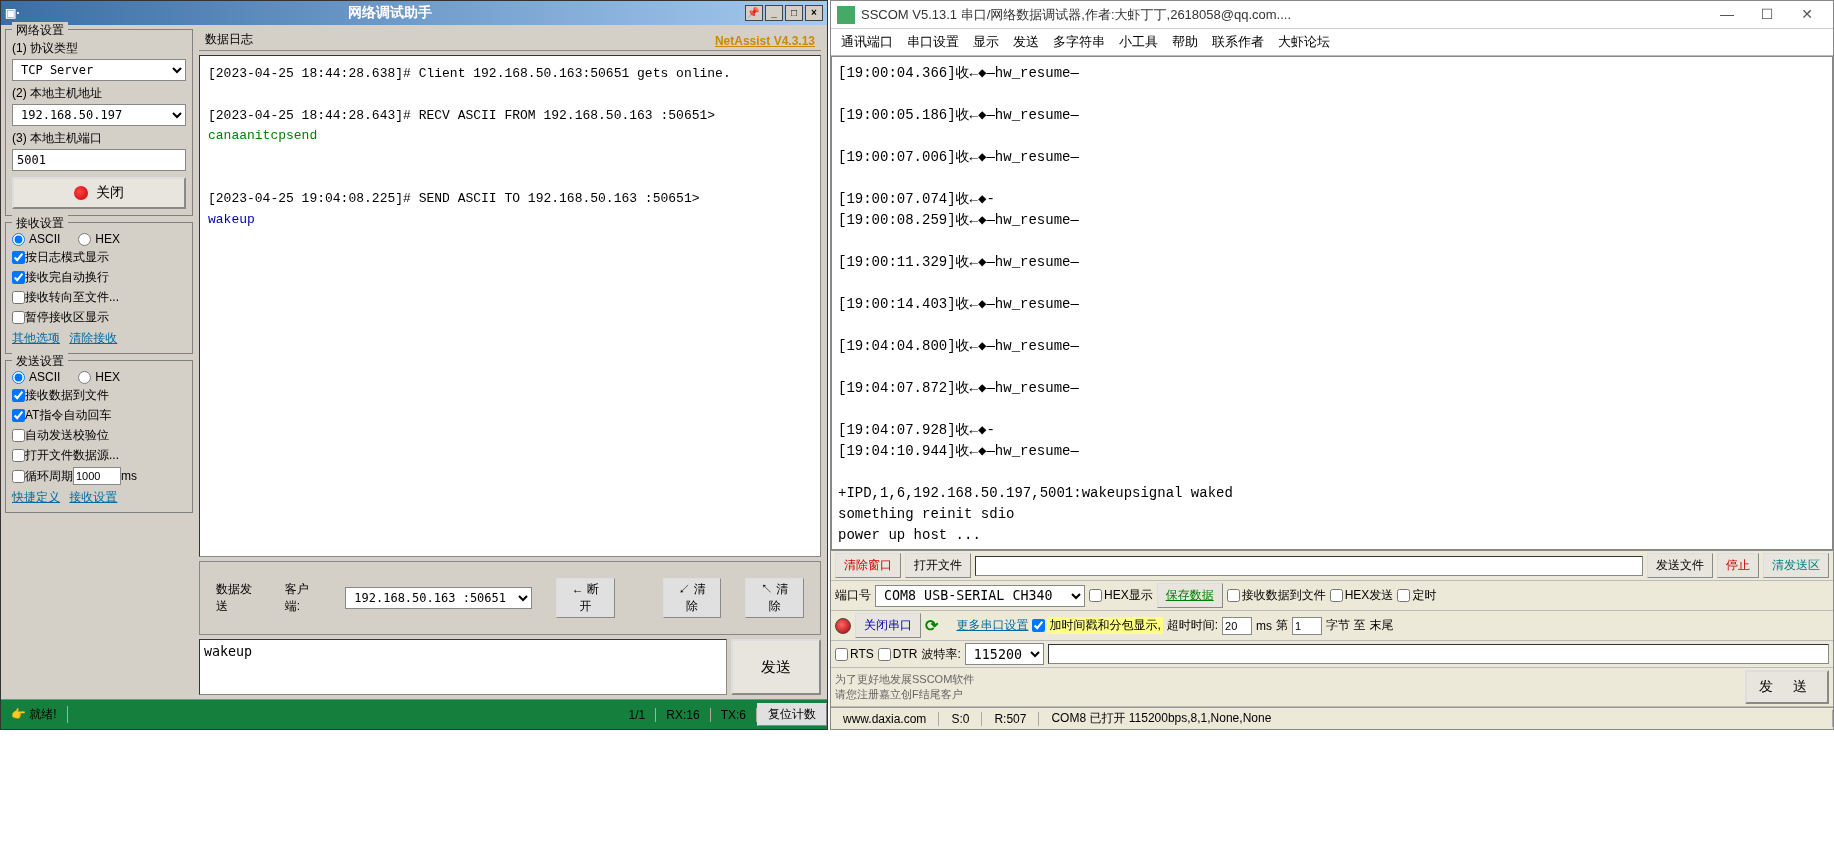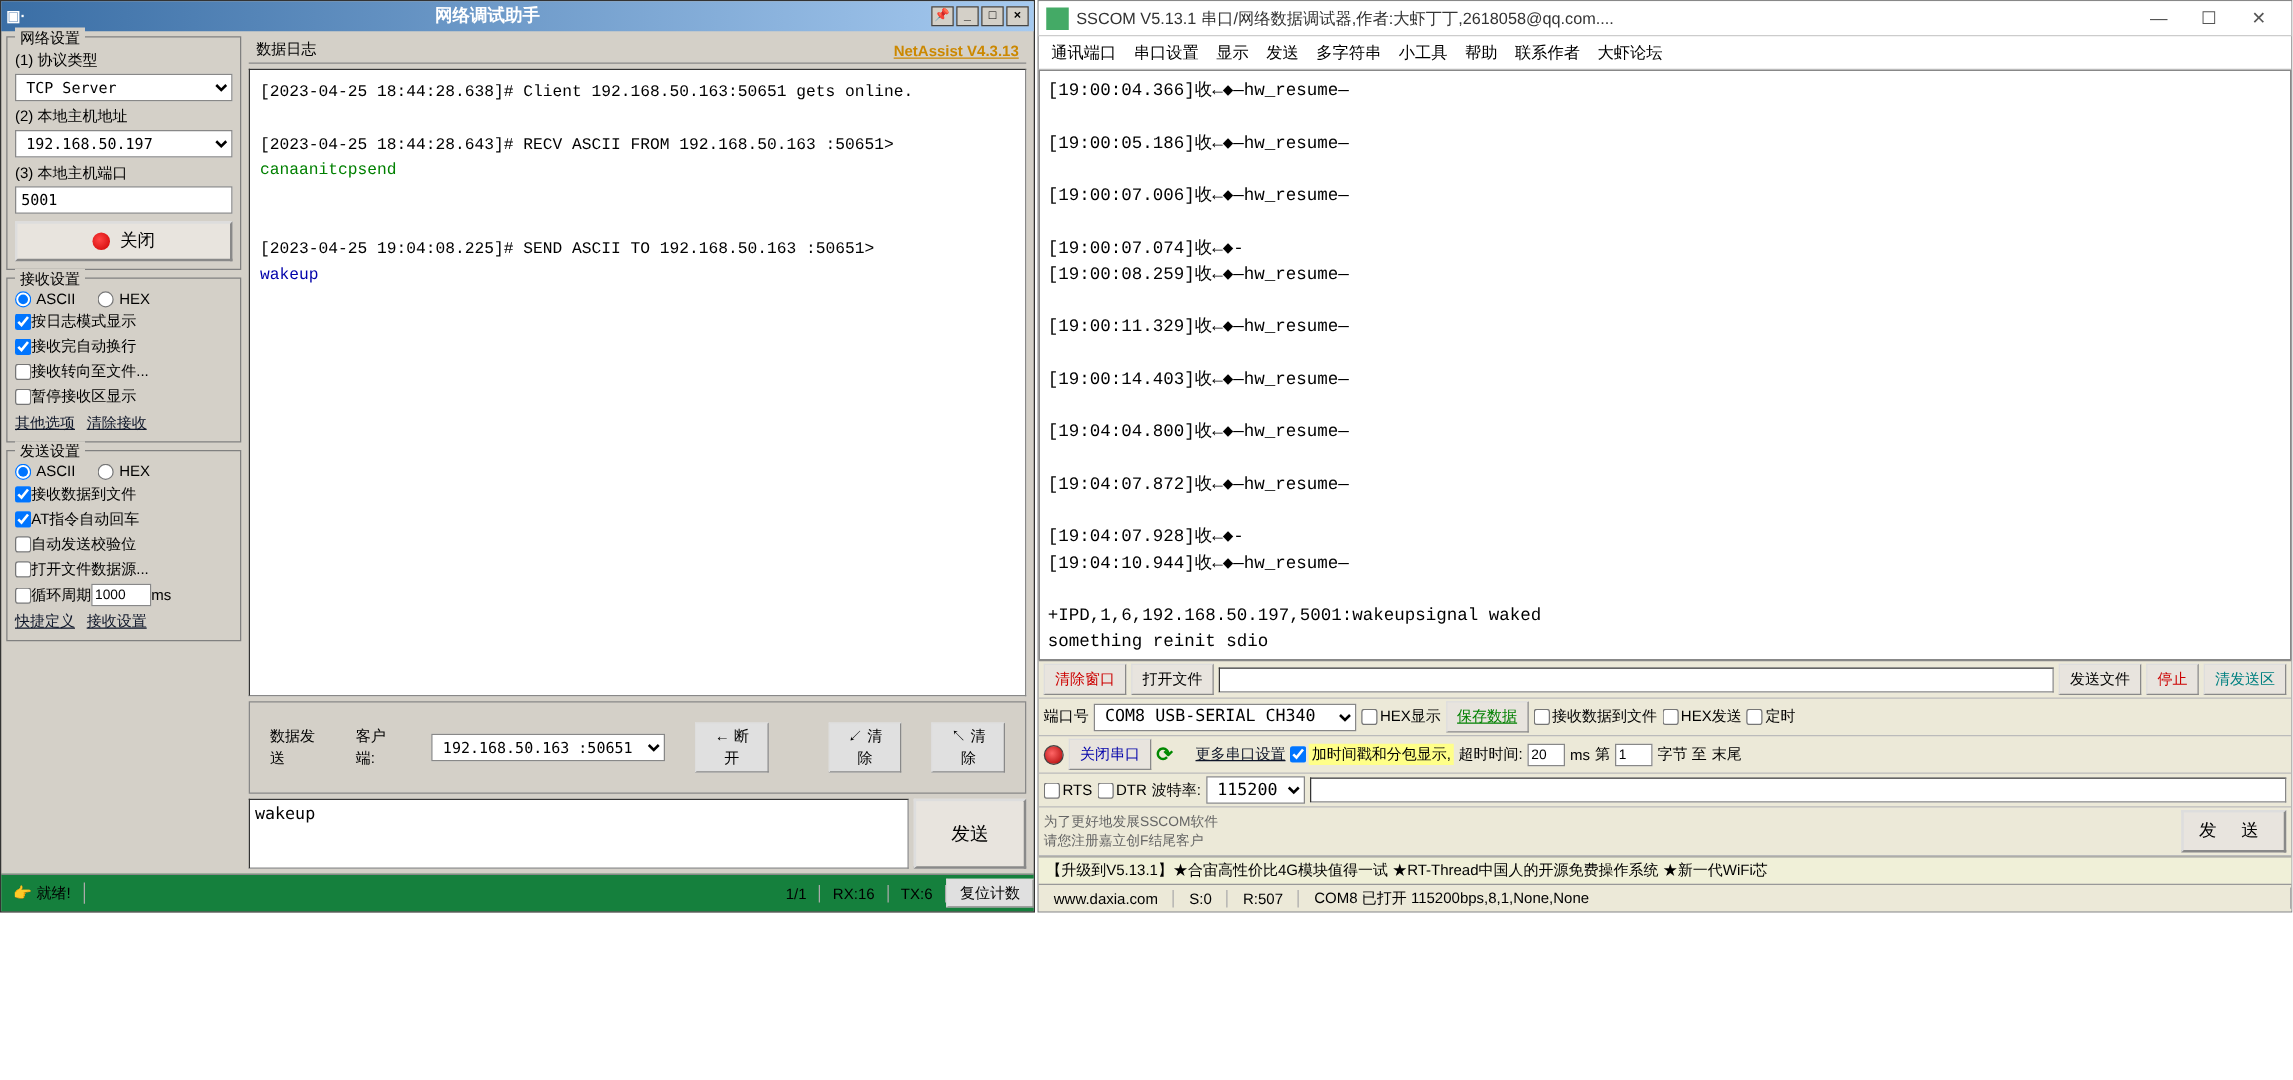--- a/index.html
+++ b/index.html
@@ -97,21 +97,21 @@
   gap: 8px;
   cursor: pointer;
 }
 .red-dot {
   width: 14px; height: 14px;
   background: radial-gradient(circle at 40% 40%, #ff4444, #cc0000);
   border-radius: 50%;
 }
 .check-row { display: flex; align-items: center; gap: 0; margin: 3px 0; font-size: 12px; }
 .radio-row { display: flex; align-items: center; gap: 4px; margin: 3px 0; font-size: 12px; }
-.link-blue { color: #0f172a; text-decoration: underline; cursor: pointer; text-align: center; }
+.link-blue { color: #0369a1; text-decoration: underline; cursor: pointer; text-align: center; }
 .small-input { width: 48px; height: 18px; border: 1px solid #888; font-size: 11px; padding: 0 2px; background: #fff; }
 
 .left-main {
   flex: 1;
   display: flex;
   flex-direction: column;
   padding: 4px 6px 4px 2px;
   gap: 4px;
 }
 .log-header {
@@ -508,21 +508,20 @@
       <input class="br-input-long" style="">
     </div>
     <div class="br-row" style="align-items:center">
       <div style="display:flex;flex-direction:column;font-size:11px;color:#666">
         <span class="promo-text">为了更好地发展SSCOM软件</span>
         <span class="promo-text">请您注册嘉立创F结尾客户</span>
       </div>
       <span style="flex:1"></span>
       <button class="send-big">发  送</button>
     </div>
-    <div class="ad-row">【升级到V5.13.1】★合宙高性价比4G模块值得一试 ★RT-Thread中国人的开源免费操作系统 ★新一代WiFi芯</div>
   </div>
 
   <div class="statusbar-right">
     <div class="cell">www.daxia.com</div>
     <div class="cell">S:0</div>
     <div class="cell">R:507</div>
     <div class="cell" style="flex:1">COM8 已打开 115200bps,8,1,None,None</div>
   </div>
 </div>
 

